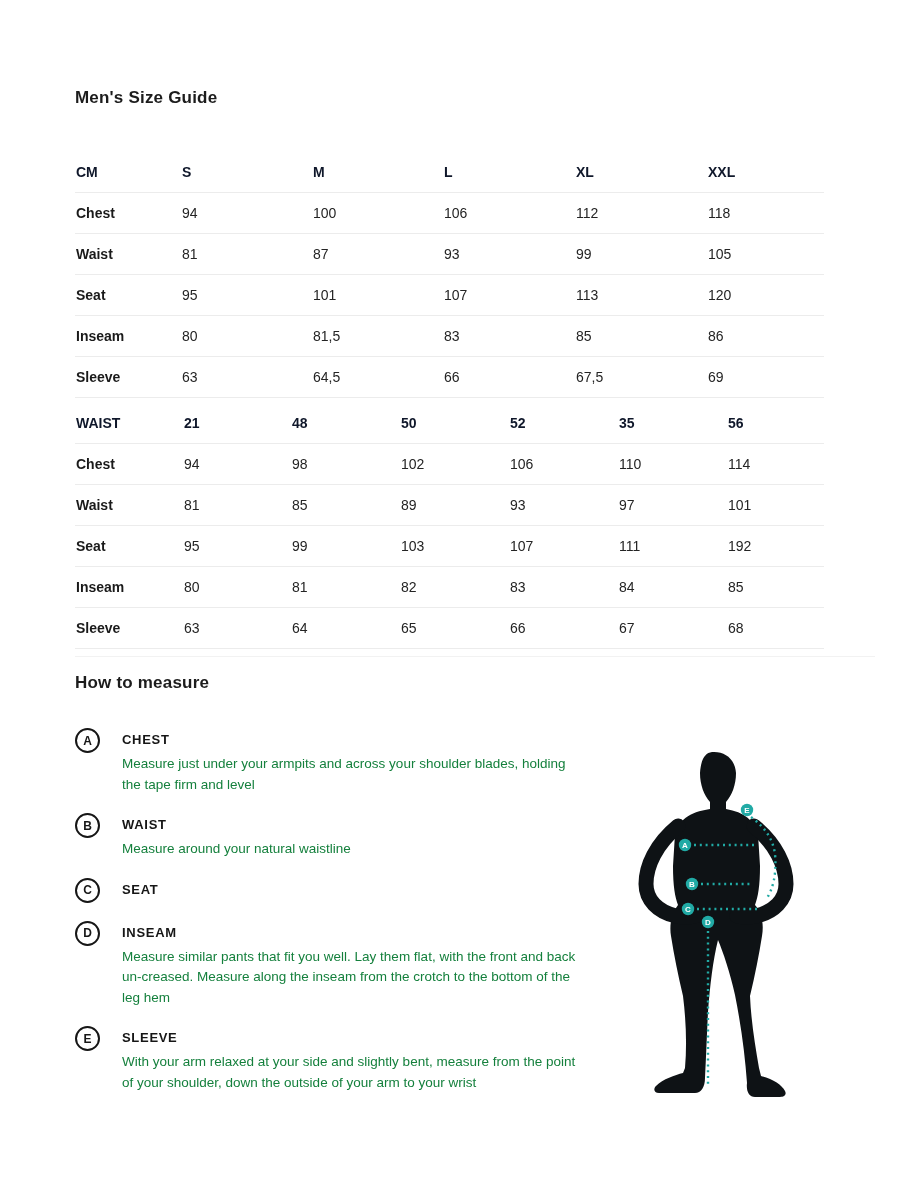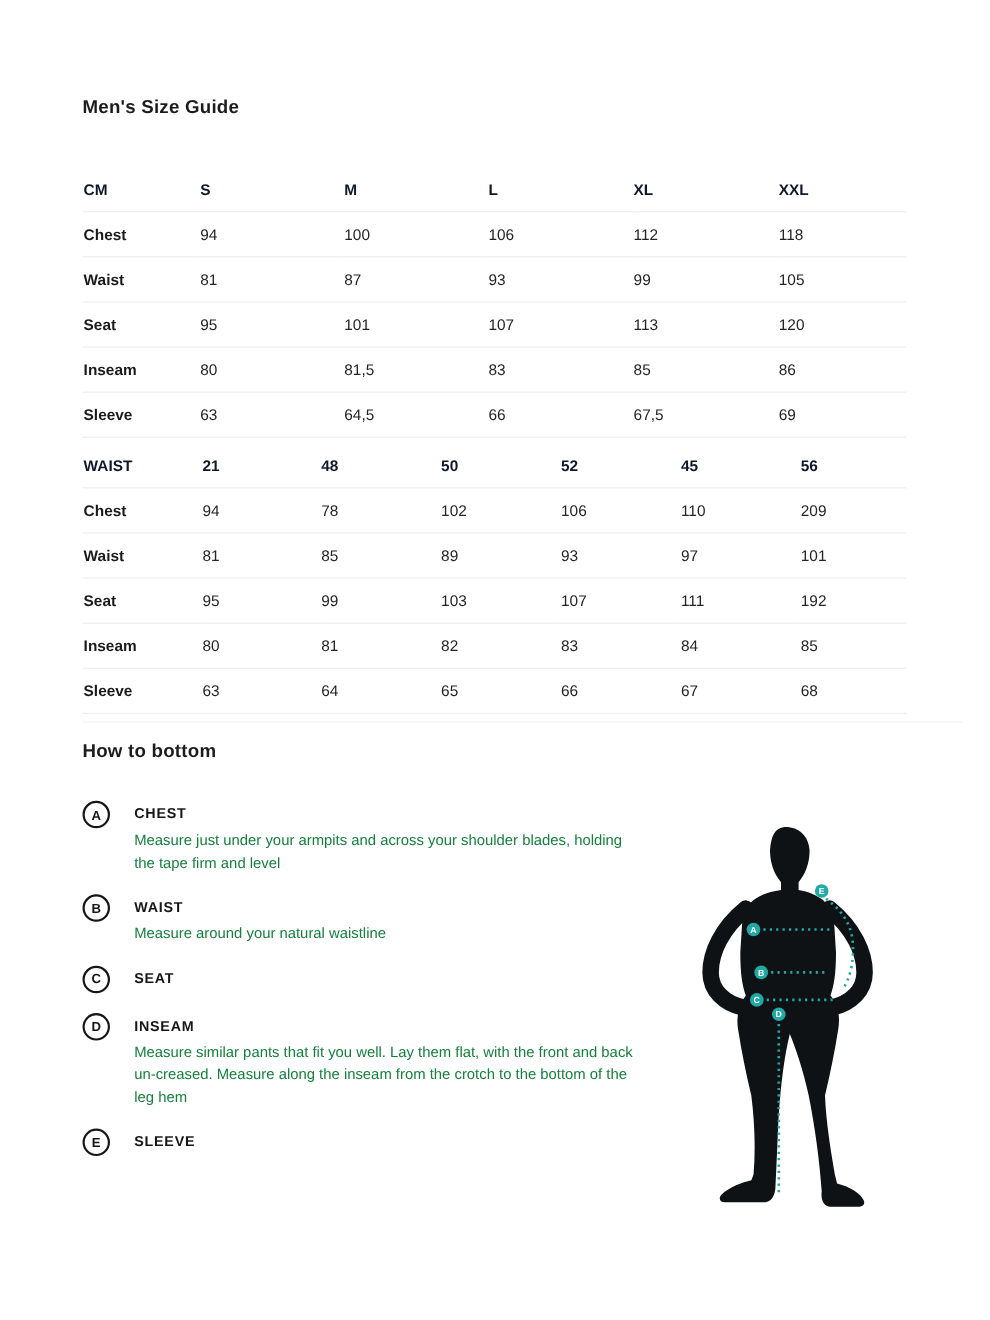--- a/index.html
+++ b/index.html
@@ -108,33 +108,33 @@
           <col style="width:109px">
           <col style="width:97px">
         </colgroup>
       <thead>
           <tr>
             <th>WAIST</th>
             <th>21</th>
             <th>48</th>
             <th>50</th>
             <th>52</th>
-            <th>45</th>
+            <th>35</th>
             <th>56</th>
           </tr>
         </thead>
       <tbody>
           <tr>
             <th>Chest</th>
             <td>94</td>
-            <td>78</td>
+            <td>98</td>
             <td>102</td>
             <td>106</td>
             <td>110</td>
-            <td>209</td>
+            <td>114</td>
           </tr>
           <tr>
             <th>Waist</th>
             <td>81</td>
             <td>85</td>
             <td>89</td>
             <td>93</td>
             <td>97</td>
             <td>101</td>
           </tr>
@@ -163,21 +163,21 @@
             <td>65</td>
             <td>66</td>
             <td>67</td>
             <td>68</td>
           </tr>
         </tbody>
     </table>
 
     <div class="section-divider"></div>
 
-    <h2 class="how-title">How to bottom</h2>
+    <h2 class="how-title">How to measure</h2>
 
     <div class="measure-wrap">
       <div>
   <div class="measure-item">
     <div class="letter-badge">A</div>
     <div class="measure-body">
       <div class="measure-title">CHEST</div>
       <div class="measure-desc">Measure just under your armpits and across your shoulder blades, holding the tape firm and level</div>
     </div>
   </div>
@@ -202,20 +202,21 @@
     <div class="measure-body">
       <div class="measure-title">INSEAM</div>
       <div class="measure-desc">Measure similar pants that fit you well. Lay them flat, with the front and back un-creased. Measure along the inseam from the crotch to the bottom of the leg hem</div>
     </div>
   </div>
 
   <div class="measure-item">
     <div class="letter-badge">E</div>
     <div class="measure-body">
       <div class="measure-title">SLEEVE</div>
+      <div class="measure-desc">With your arm relaxed at your side and slightly bent, measure from the point of your shoulder, down the outside of your arm to your wrist</div>
     </div>
   </div>
 </div>
 
       <svg class="figure-svg" viewBox="0 0 195 378" aria-hidden="true">
 
         <path class="sil" d="
           M94,12
           C107,11 117,19 118,33
           C118,45 114,55 108,62

